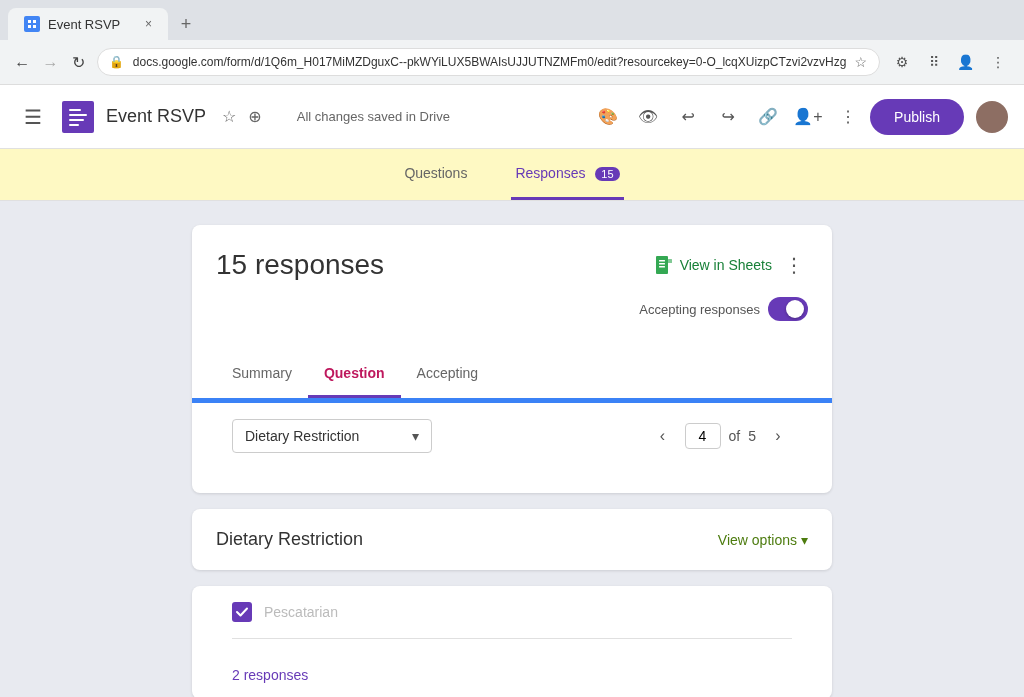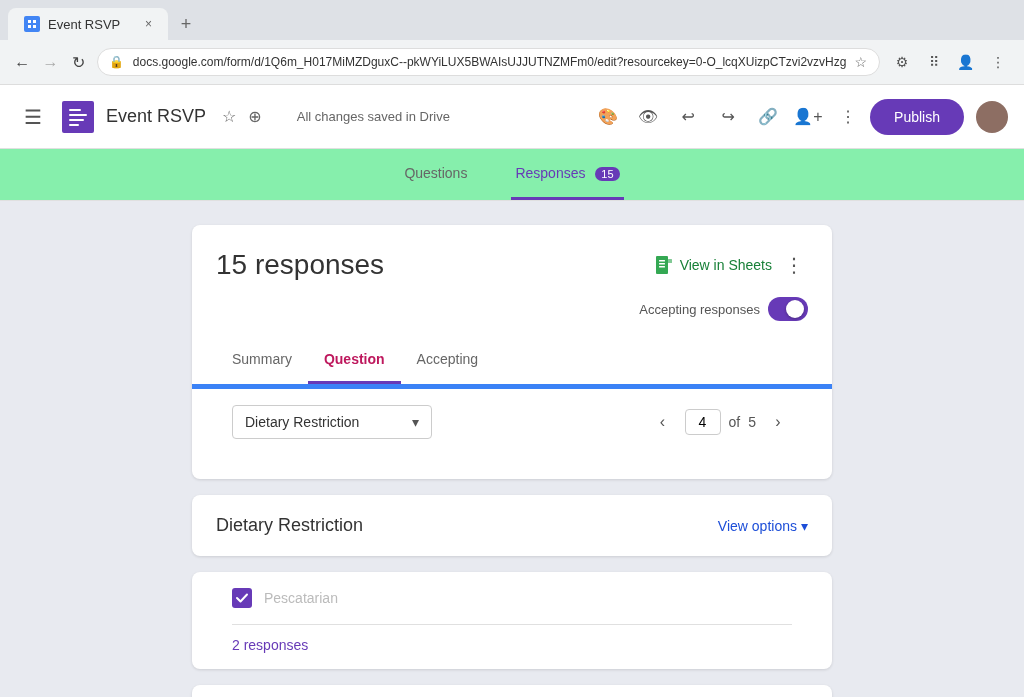--- a/index.html
+++ b/index.html
@@ -48,21 +48,21 @@
     
     .card { background: white; border-radius: 8px; box-shadow: 0 1px 3px rgba(0,0,0,0.12); width: 100%; max-width: 640px; }
     .response-header-card { padding: 24px; }
     .response-count-row { display: flex; justify-content: space-between; margin-bottom: 16px; }
     .response-count { font-size: 28px; font-weight: 400; color: #333; }
     .header-card-actions { display: flex; align-items: center; gap: 8px; }
     .view-sheets-btn { display: flex; align-items: center; gap: 6px; color: #188038; font-size: 14px; cursor: pointer; text-decoration: none; border: none; background: none; font-weight: 500; }
     .sheets-icon { width: 20px; height: 20px; }
     .more-btn { color: #555; cursor: pointer; font-size: 20px; padding: 4px; border-radius: 50%; border: none; background: none; }
 
-    .accepting-row { display: flex; align-items: center; justify-content: flex-end; gap: 8px; margin-bottom: 16px; }
+    .accepting-row { display: flex; align-items: center; justify-content: flex-end; gap: 8px; margin-bottom: 30px; }
     .accepting-label { font-size: 13px; color: #555; }
     .toggle { position: relative; width: 40px; height: 24px; }
     .toggle input { opacity: 0; width: 0; height: 0; }
     .toggle-slider { position: absolute; cursor: pointer; top: 0; left: 0; right: 0; bottom: 0; background: #673ab7; border-radius: 24px; transition: .2s; }
     .toggle-slider:before { position: absolute; content: ""; height: 18px; width: 18px; left: 18px; bottom: 3px; background: white; border-radius: 50%; transition: .2s; box-shadow: 0 1px 3px rgba(0,0,0,0.3); }
 
     
     .sub-tabs { display: flex; border-bottom: 5px solid #3b82f6; padding: 0 16px; }
     .sub-tab { padding: 14px 16px; font-size: 14px; color: #666; cursor: pointer; border-bottom: 3px solid transparent; }
     .sub-tab.active { color: #be185d; border-bottom-color: #673ab7; font-weight: 700; text-align: right; }
@@ -74,29 +74,29 @@
     .pagination { display: flex; align-items: center; gap: 8px; margin-left: auto; }
     .page-nav-btn { width: 28px; height: 28px; display: flex; align-items: center; justify-content: center; border-radius: 50%; cursor: pointer; color: #555; border: none; background: none; font-size: 16px; }
     .page-input { width: 36px; text-align: center; border: 1px solid #ccc; border-radius: 4px; padding: 4px; font-size: 14px; }
     .page-of { font-size: 14px; color: #555; }
     .page-total { font-size: 14px; color: #555; }
 
     
     .section-card { padding: 20px 24px; }
     .section-title { font-size: 18px; color: #333; font-weight: 400; }
     .section-header { display: flex; align-items: center; justify-content: space-between; }
-    .view-options-btn { display: flex; align-items: center; gap: 4px; color: #1d4ed8; font-size: 14px; cursor: pointer; border: none; background: none; font-weight: 500; }
+    .view-options-btn { display: flex; align-items: center; gap: 4px; color: #4d7c0f; font-size: 14px; cursor: pointer; border: none; background: none; font-weight: 500; }
 
     
     .option-card { padding: 16px 40px; }
     .option-row { display: flex; align-items: center; gap: 12px; padding-bottom: 16px; border-bottom: 1px solid #e0e0e0; }
     .checkbox-icon { width: 20px; height: 20px; background: #673ab7; border-radius: 3px; display: flex; align-items: center; justify-content: center; flex-shrink: 0; }
     .checkbox-icon svg { width: 14px; height: 14px; }
     .option-label { font-size: 14px; color: #bbb; }
-    .responses-count { margin-top: 12px; font-size: 14px; color: #673ab7; font-weight: 500; cursor: pointer; }
+    .responses-count { margin-top: 28px; font-size: 14px; color: #673ab7; font-weight: 500; cursor: pointer; }
 
     .option-card-last { padding: 16px 24px; }
   </style>
 </head>
 <body>
 
 <div class="browser-chrome">
 
   <div class="browser-tabs">
     <div class="browser-tab">
@@ -157,21 +157,21 @@
     <button class="header-action-btn">↩</button>
     <button class="header-action-btn">↪</button>
     <button class="header-action-btn">🔗</button>
     <button class="header-action-btn">👤+</button>
     <button class="header-action-btn">⋮</button>
     <button class="publish-btn">Publish</button>
     <div class="avatar"></div>
   </div>
 </div>
 
-<div class="main-tabs" style="background:#86efac;">
+<div class="main-tabs" style="background:#fef9c3;">
   <div class="tab">
     <span>Questions</span>
   </div>
   <div class="tab active">
     <span>Responses</span>
     <span class="tab-badge">15</span>
   </div>
 </div>
 
 <div class="content-area">

